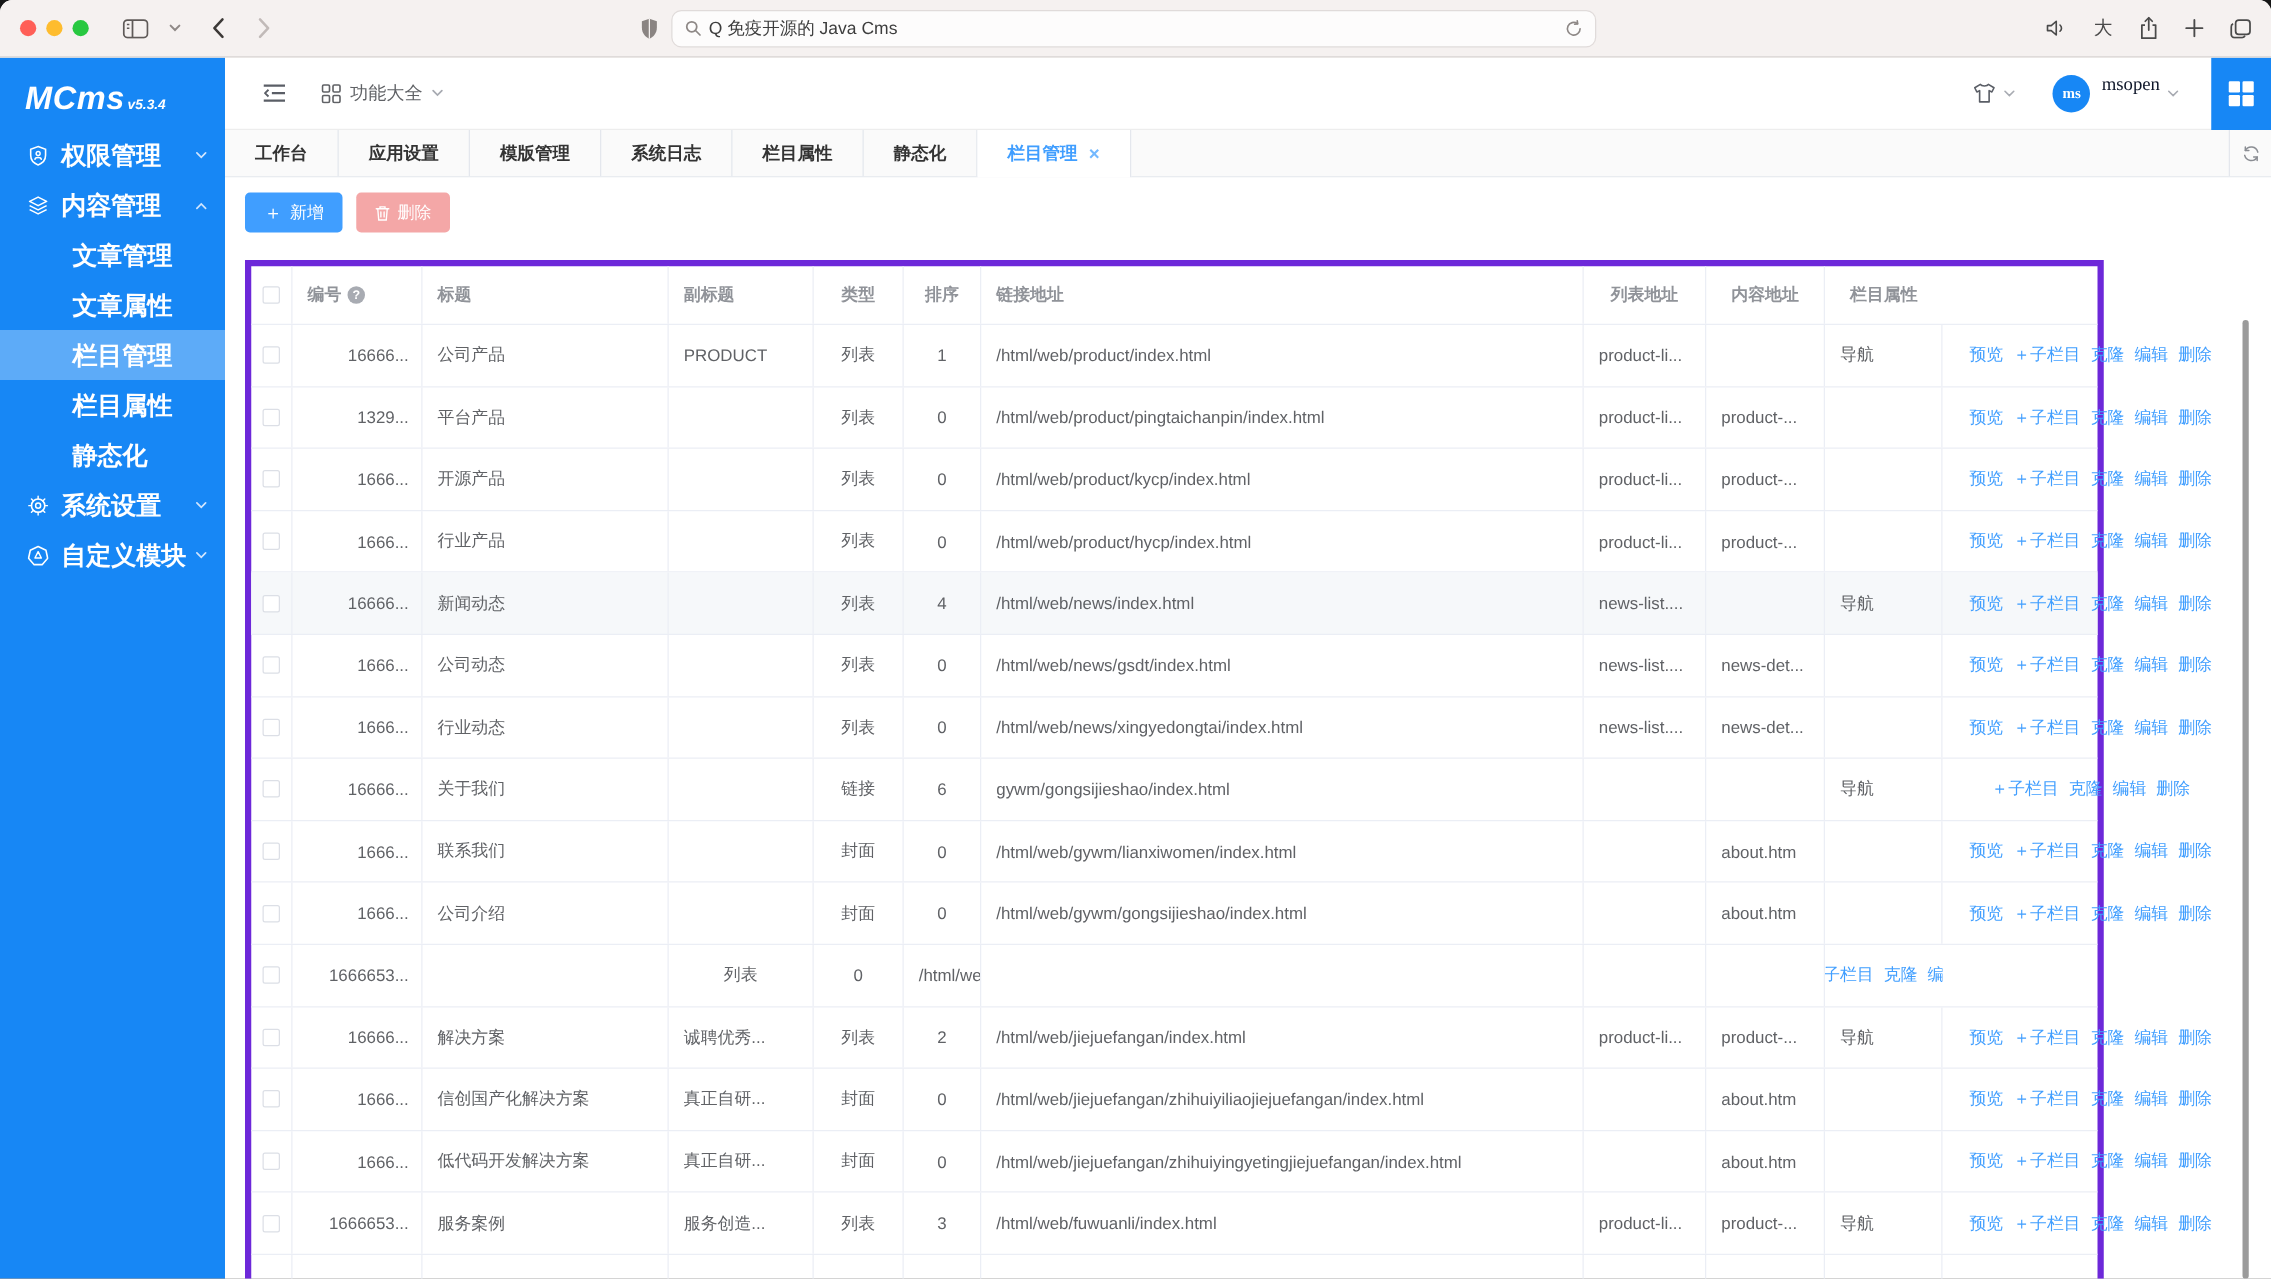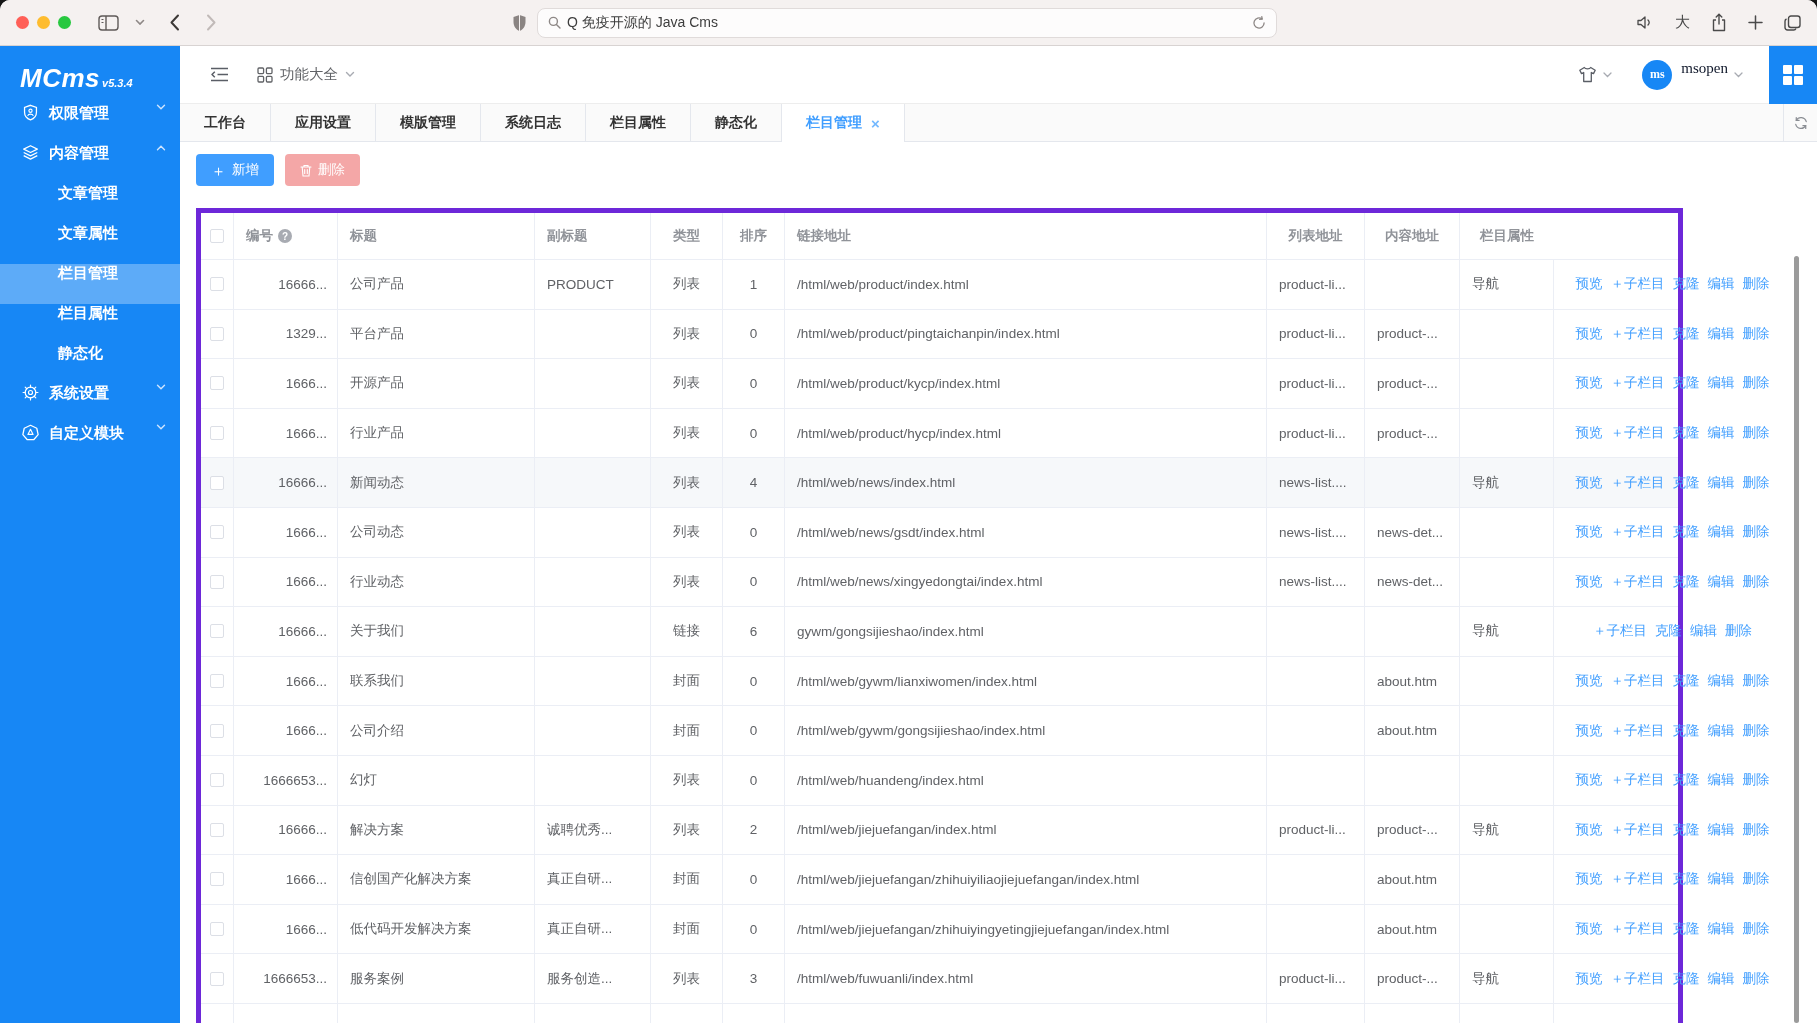--- a/index.html
+++ b/index.html
@@ -27,22 +27,22 @@
 
   
   .app { display:flex; height:977px; }
 
   
   .sidebar { width:180px; background:#1787f5; color:#fff; flex:none; }
   .logo { height:58px; display:flex; align-items:baseline; padding:17px 0 0 20px; }
   .logo .name { font-size:26px; font-weight:bold; font-style:italic; letter-spacing:.5px; }
   .logo .ver { font-size:11px; font-style:italic; font-weight:bold; margin-left:2px; }
   .menu { padding-top:0; }
-  .mitem { height:40px; display:flex; align-items:flex-start; position:relative;
-           font-size:15px; font-weight:600; cursor:pointer; }
+  .mitem { height:40px; display:flex; align-items:center; position:relative;
+           font-size:20px; font-weight:600; cursor:pointer; }
   .mitem.group { padding-left:22px; }
   .mitem.child { padding-left:58px; }
   .mitem.active { background:rgba(255,255,255,.3); }
   .micon { width:17px; height:17px; margin-right:10px; display:flex; align-items:center; }
   .mchev { position:absolute; right:14px; opacity:.9; display:flex; }
   .mchev.up svg { transform:rotate(180deg); }
 
   
   .main { flex:1; display:flex; flex-direction:column; min-width:0; }
 
@@ -652,21 +652,20 @@
                   <a class="op">删除</a>
                 </div>
               </div>
               <div class="trow">
                 <div class="cell c-check">
                   <span class="cb"></span>
                 </div>
                 <div class="cell c-id">
                   <span>1666653...</span>
                 </div>
-                <div class="cell c-title">幻灯</div>
                 <div class="cell c-sub"></div>
                 <div class="cell c-type">列表</div>
                 <div class="cell c-sort">0</div>
                 <div class="cell c-link">/html/web/huandeng/index.html</div>
                 <div class="cell c-list"></div>
                 <div class="cell c-content"></div>
                 <div class="cell c-attr"></div>
                 <div class="cell c-ops">
                   <a class="op">预览</a>
                   <a class="op">＋子栏目</a>

